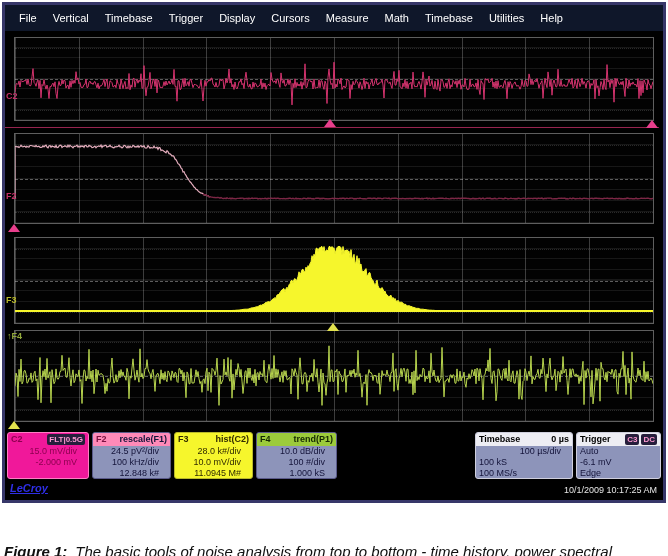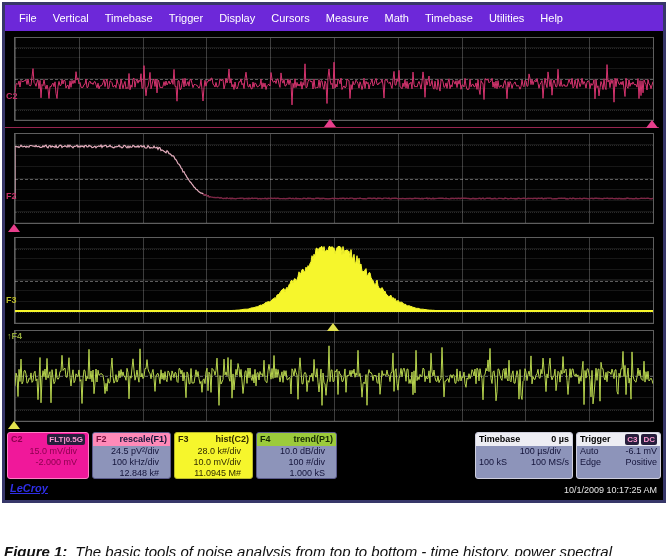--- a/index.html
+++ b/index.html
@@ -1,20 +1,20 @@
 <!DOCTYPE html>
 <html><head>
 <meta charset="utf-8">
 <style>
   html,body{margin:0;padding:0;}
   .page{position:relative;width:668px;height:556px;background:#ffffff;outline:1px solid #b9b9b9;
         font-family:"Liberation Sans",sans-serif;overflow:hidden;}
   .scope{position:absolute;top:2px;left:2px;right:2px;height:501px;box-sizing:border-box;
          border:3px solid #373769;background:#000;}
-  .menubar{height:26px;background:#6d28d9;display:flex;align-items:center;padding-left:6px;}
+  .menubar{height:26px;background:#0f172a;display:flex;align-items:center;padding-left:6px;}
   .menu-item{color:#fff;font-size:11px;padding:0 8px;cursor:default;}
   .display{position:relative;height:365px;background:#000;}
   .grid{position:absolute;left:9px;width:638px;background:#020202;border:1px solid #5e5e5e;
         background-image:
           repeating-linear-gradient(90deg, rgba(210,210,210,.28) 0 1px, transparent 1px 10%),
           repeating-linear-gradient(0deg, rgba(210,210,210,.10) 0 1px, transparent 1px 12.5%);}
   #grid1{top:6px;height:82px;}
   #grid2{top:102px;height:89px;}
   #grid3{top:206px;height:85px;}
   #grid4{top:299px;height:90px;}
@@ -46,21 +46,21 @@
   .box-f2{width:79px;background:#8d94ba;border:1px solid #5a5a8a;color:#14143a;}
   .box-f2 .hdr{background:#ff8ab8;}
   .box-f2 .hdr .fn{color:#7a1040;}
   .box-f3{width:79px;background:#f6f62c;border:1px solid #b9b92a;color:#322c00;}
   .box-f4{width:81px;background:#8d94ba;border:1px solid #5a5a8a;color:#14143a;}
   .box-f4 .hdr{background:#9ccb3b;color:#142800;}
   .spacer{flex:1;}
   .box-tb{width:98px;background:#8d94ba;border:1px solid #cfcfdd;color:#14143a;}
   .box-tb .hdr,.box-trig .hdr{background:#ededf3;color:#000;}
   .box-trig{width:85px;background:#8d94ba;border:1px solid #cfcfdd;color:#14143a;}
-  .row2{display:flex;justify-content:space-between;padding:0 3px;}
+  .row2{display:flex;justify-content:space-between;padding:0 3px;flex-direction:column;}
   .hdr-badges{display:flex;gap:2px;}
   .logo{position:absolute;left:5px;top:451px;color:#2f2fe8;font-size:11px;font-weight:bold;
         font-style:italic;text-decoration:underline;}
   .timestamp{position:absolute;right:6px;top:454px;color:#e6e6e6;font-size:9px;}
   .caption{position:absolute;top:505px;left:0;right:0;bottom:0;background:#fff;color:#101010;
            padding:4px 8px 0 4px;font-size:15px;font-style:italic;line-height:1.45;margin-top:32px;}
   .caption .cap-title{font-weight:bold;margin-right:8px;}
 </style>
 </head>
 <body>

